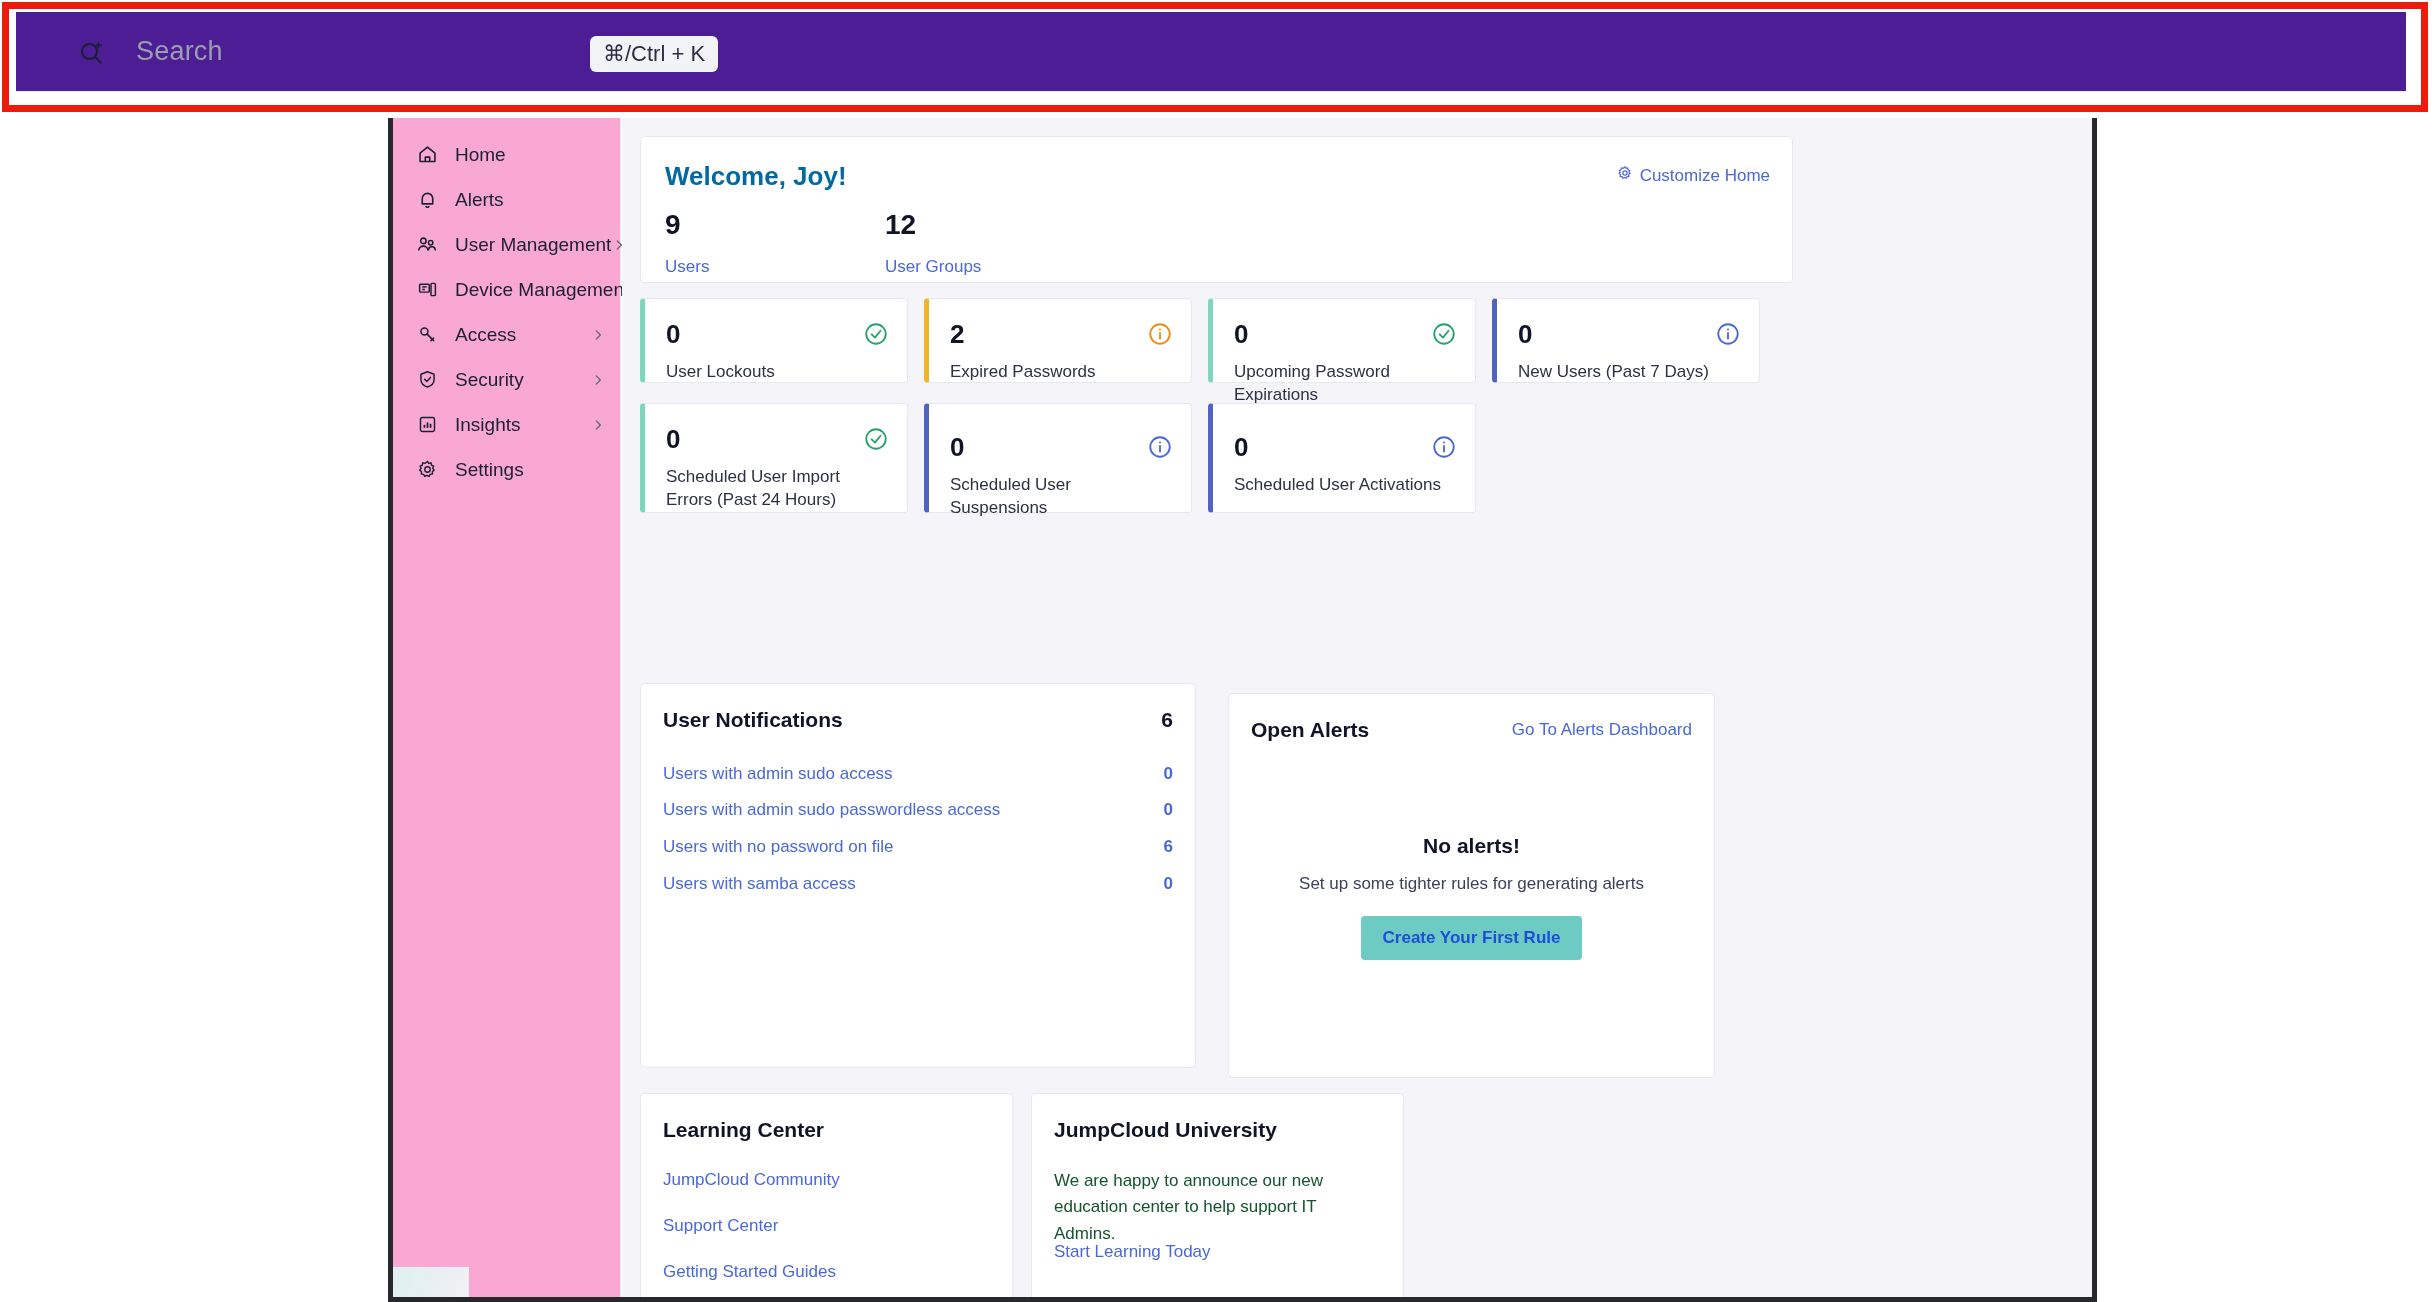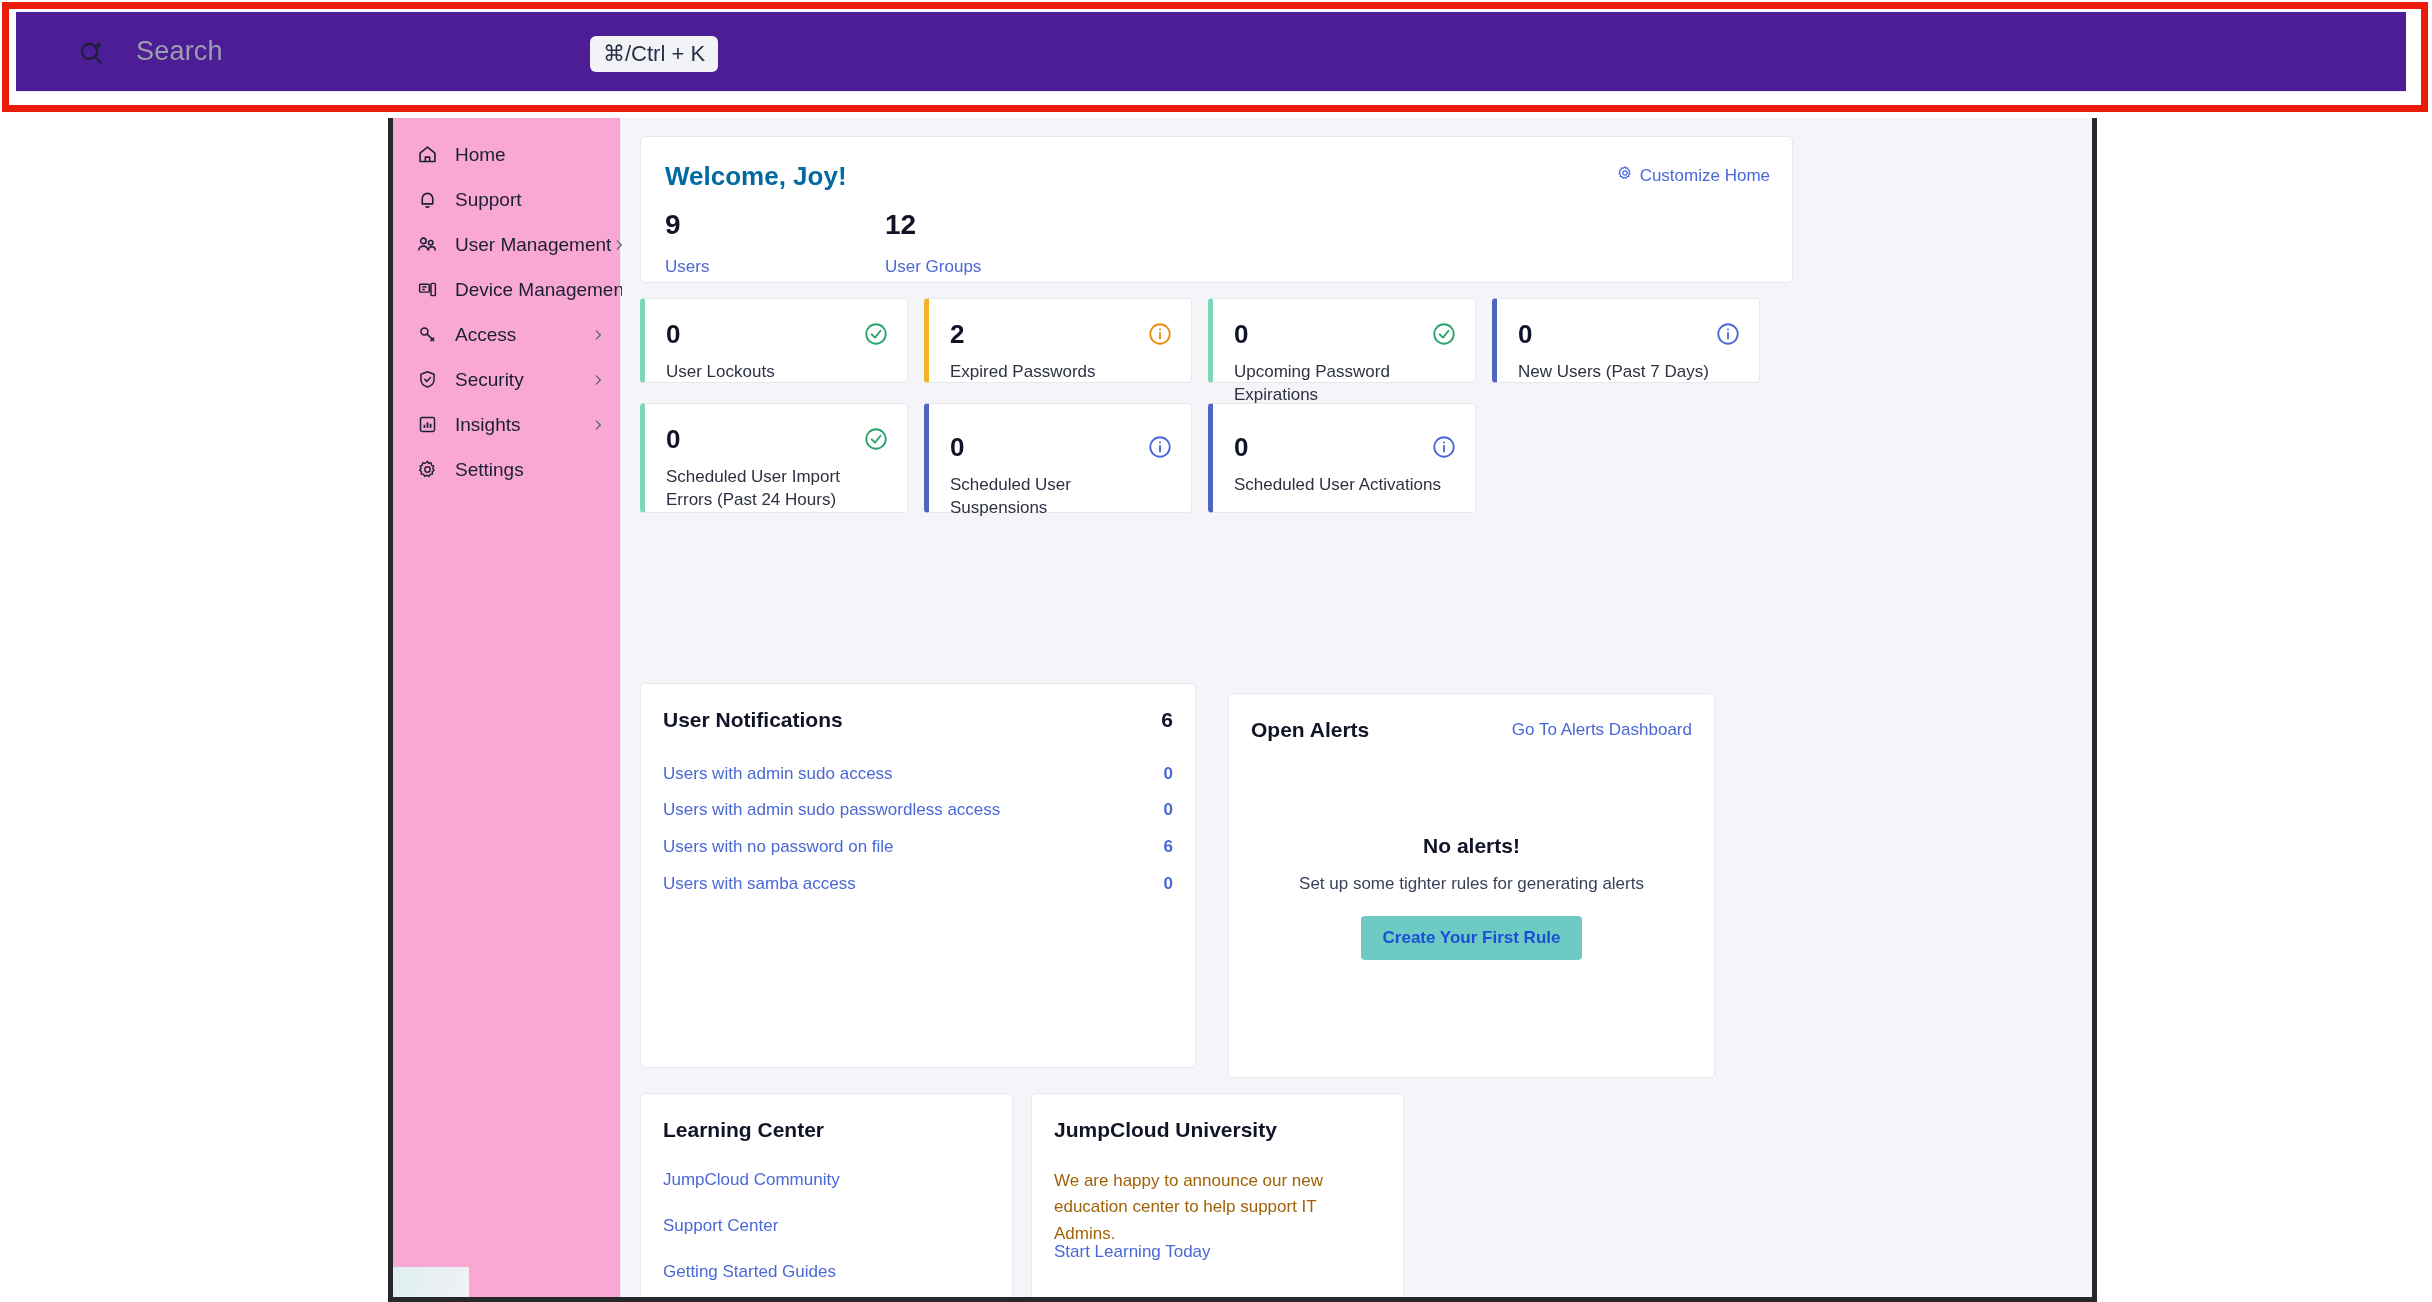--- a/index.html
+++ b/index.html
@@ -136,21 +136,21 @@
   #learning-card { position: absolute; left: 18px; top: 975px;
     width: 373px; height: 265px; }
   #university-card { position: absolute; left: 409px; top: 975px;
     width: 373px; height: 265px; }
   .bottom-title { position: absolute; left: 22px; top: 24px;
     font-size: 21px; font-weight: bold; color: #111427; }
   .link-list { position: absolute; left: 22px; top: 76px; }
   .link-list div { font-size: 17px; color: #4a68d6; margin-bottom: 26px;
     cursor: pointer; }
   #university-body { position: absolute; left: 22px; top: 74px; right: 24px;
-    font-size: 17px; color: #a16207; line-height: 1.55; }
+    font-size: 17px; color: #14532d; line-height: 1.55; }
   #university-link { position: absolute; left: 22px; top: 148px;
     font-size: 17px; color: #4a68d6; cursor: pointer; }
 </style>
 </head>
 <body>
 
 <div id="search-strip">
   <div id="search-inner">
     <span id="search-icon-wrap">
       <svg width="30" height="30" viewBox="0 0 24 24" fill="none" stroke="#1b1f33" stroke-width="1.7">
@@ -182,21 +182,21 @@
       <span class="nav-caret"></span>
     </div>
 
     <div class="nav-item">
       <span class="nav-icon">
         <svg width="21" height="21" viewBox="0 0 24 24" fill="none" stroke="#1b1f33" stroke-width="1.8" stroke-linejoin="round">
           <path d="M6 17 V11 a6 6 0 0 1 12 0 v6 z"></path>
           <path d="M10 19.5 a2.2 2.2 0 0 0 4 0"></path>
         </svg>
       </span>
-      <span class="nav-label">Support</span>
+      <span class="nav-label">Alerts</span>
       <span class="nav-caret"></span>
     </div>
 
     <div class="nav-item">
       <span class="nav-icon">
         <svg width="22" height="22" viewBox="0 0 24 24" fill="none" stroke="#1b1f33" stroke-width="1.7">
           <circle cx="8" cy="7.5" r="3"></circle>
           <path d="M3 18 c0-3 2.3-4.8 5-4.8 s5 1.8 5 4.8"></path>
           <circle cx="16" cy="9.5" r="2.4"></circle>
           <path d="M13.5 18 c0-2.5 1.6-4 3.9-4 s3.6 1.5 3.6 4"></path>

